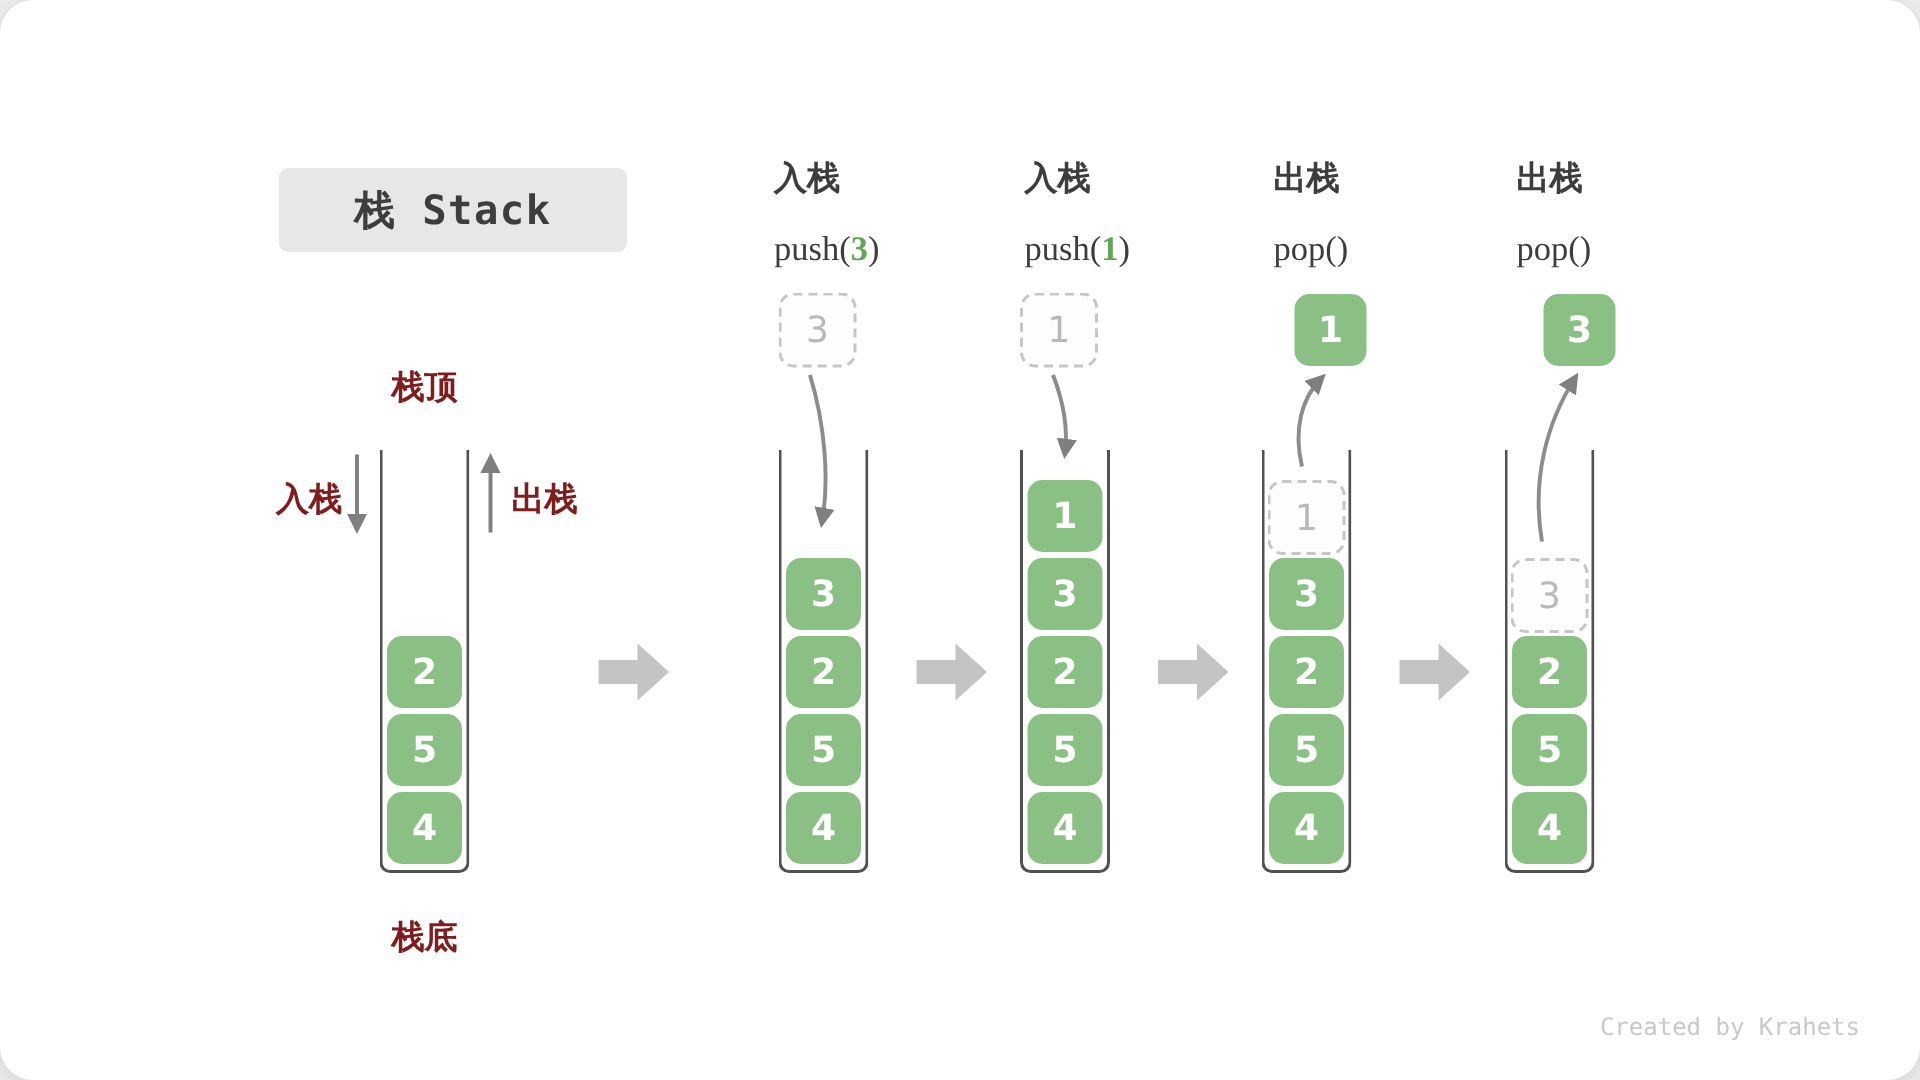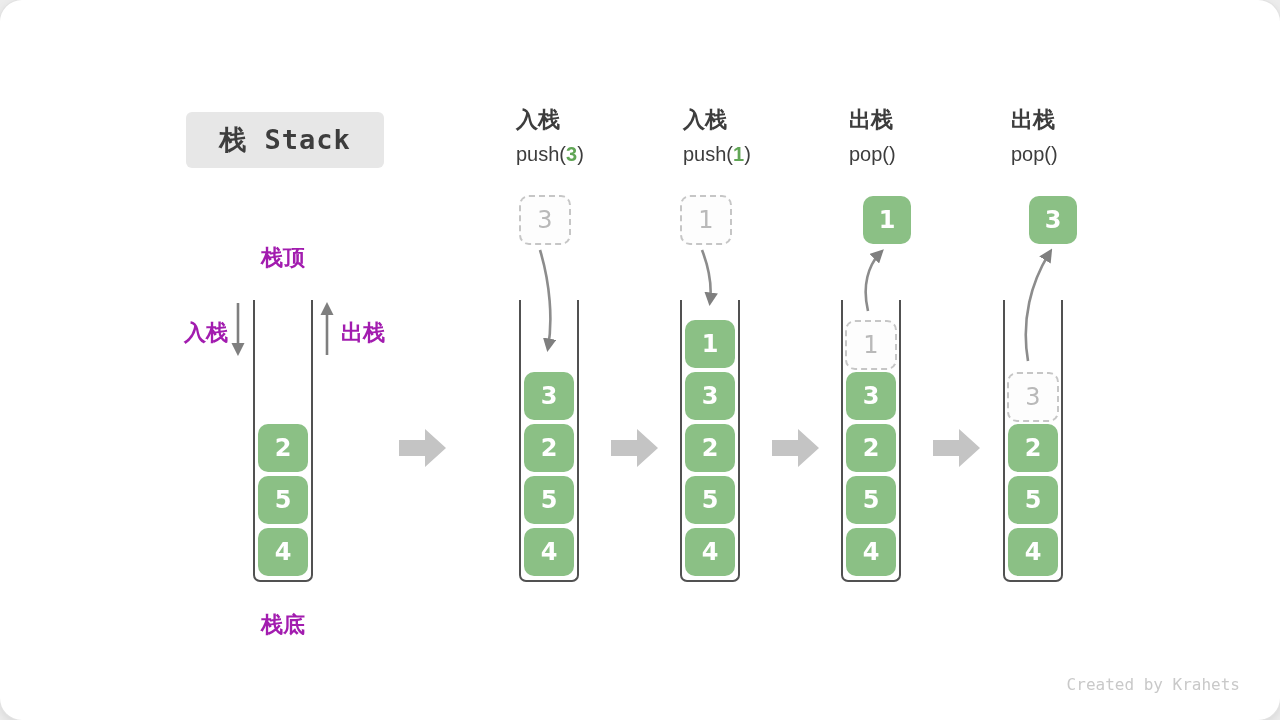--- a/index.html
+++ b/index.html
@@ -6,36 +6,36 @@
   html, body { width: 1280px; height: 720px; background: #ececec; overflow: hidden;
                font-family: "DejaVu Sans", "Liberation Sans", sans-serif; }
   .card {
     position: absolute; inset: 0;
     background: #ffffff; border-radius: 22px;
     box-shadow: 0 0 0 1px #e2e2e2, 0 3px 10px rgba(0,0,0,0.10);
   }
 
   
   .title-box {
-    position: absolute; left: 186px; top: 112px; width: 198px; height: 56px;
+    position: absolute; left: 186px; top: 112px; width: 232px; height: 56px;
     background: #e7e7e7; border-radius: 6px;
     display: flex; align-items: center; justify-content: center;
     font-family: "DejaVu Sans Mono", "Liberation Mono", monospace;
     font-size: 27px; font-weight: bold; color: #3d3d3d; letter-spacing: 1px;
   }
 
   
   .hdr { position: absolute; top: 105px; }
   .hdr-l1 { font-size: 22px; font-weight: bold; color: #3d3d3d; line-height: 30px; }
-  .hdr-l2 { font-family: Liberation Sans, sans-serif;
-            font-size: 20px; color: #3d3d3d; line-height: 30px; margin-top: 4px; }
+  .hdr-l2 { font-family: Liberation Serif, serif;
+            font-size: 23px; color: #3d3d3d; line-height: 30px; margin-top: 16px; }
   .code-arg { color: #61a656; font-weight: bold; }
 
   
-  .lbl { position: absolute; font-size: 22px; font-weight: bold; color: #a21caf; }
+  .lbl { position: absolute; font-size: 22px; font-weight: bold; color: #7f1d1d; }
   .lbl-center { width: 60px; text-align: center; }
 
   
   .stage { position: absolute; top: 0; width: 60px; height: 720px; }
   .well {
     position: absolute; left: 0; top: 300px; width: 60px; height: 282px;
     border-left: 2px solid #515151; border-right: 2px solid #515151;
     border-bottom: 2px solid #515151;
     border-bottom-left-radius: 7px; border-bottom-right-radius: 7px;
   }

